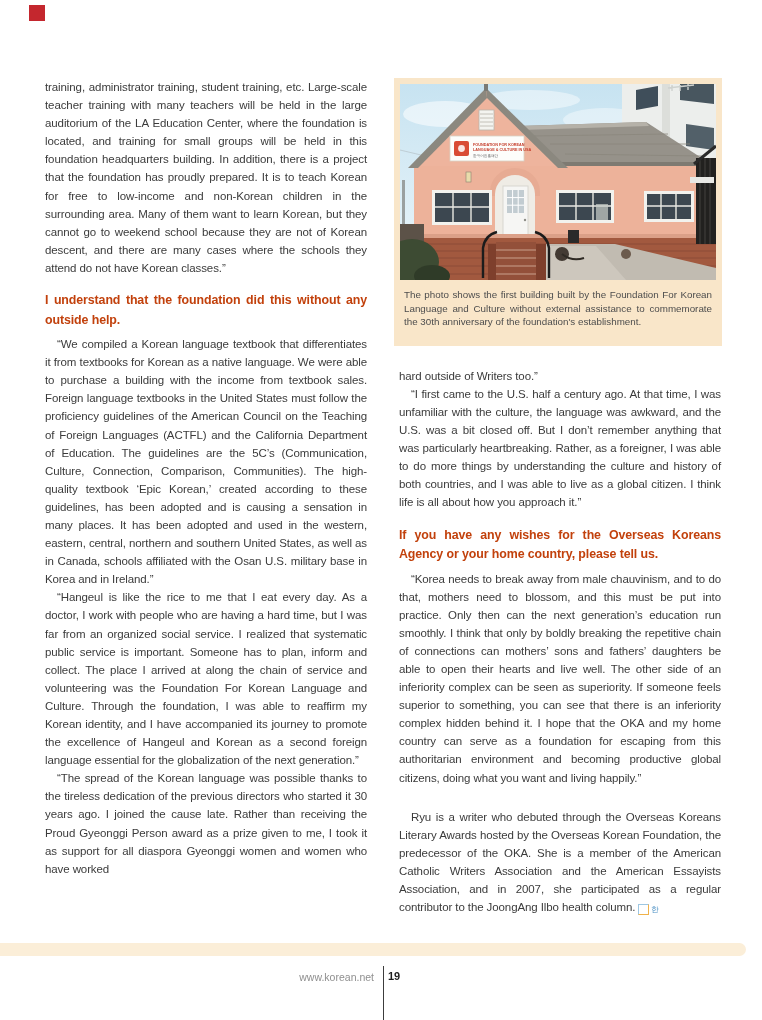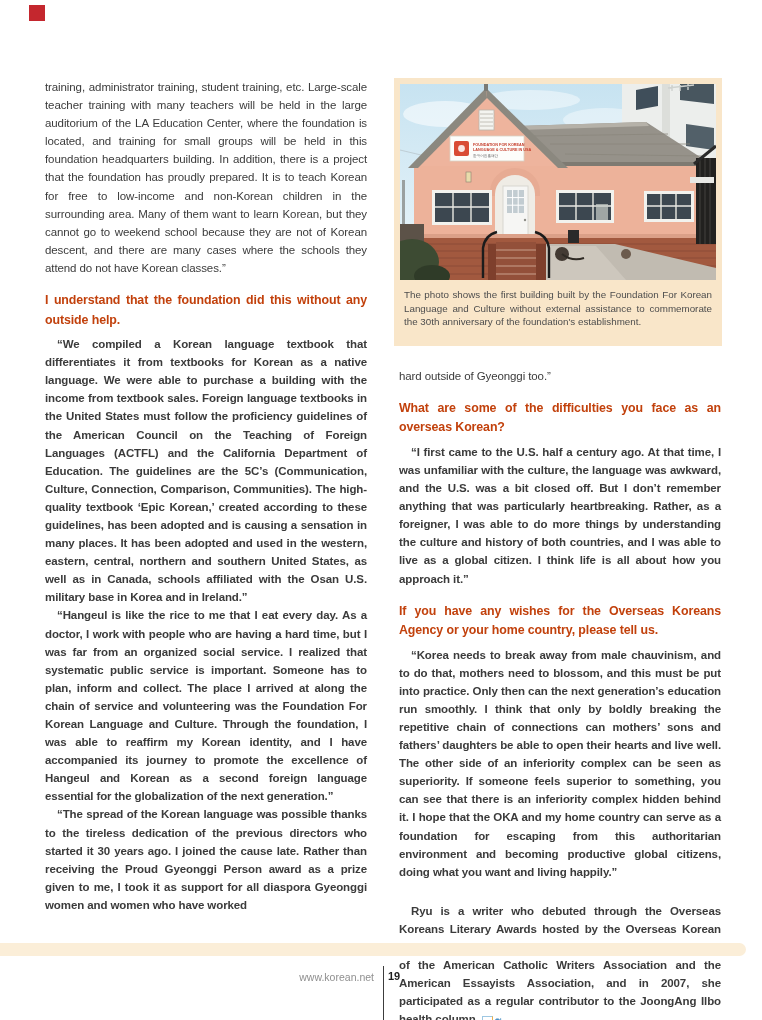--- a/index.html
+++ b/index.html
@@ -18,21 +18,21 @@
   .columns {
     position:absolute; left:45px; top:78px; width:676px;
     display:flex; gap:32px;
   }
   .col { width:322px; }
 
   .body-p {
     font-size:11.5px; line-height:18.1px; text-align:justify;
     letter-spacing:-0.1px; color:#3b3b3b;
   }
-  .indent { text-indent:12px;font-weight:bold; }
+  .indent { text-indent:12px; }
   .mt-gap  { margin-top:21px; }
 
   .q-head {
     color:#c2410c; font-weight:bold; font-size:12.4px; line-height:19.5px;
     text-align:justify; letter-spacing:-0.1px; margin-top:14px; margin-bottom:5px;
   }
 
   
   .photo-card {
     width:328px; margin-left:-5px; background:#f9e6c9; padding:6px 6px 0 6px;
@@ -186,22 +186,21 @@
           <ellipse cx="32" cy="192" rx="18" ry="11" fill="#2f3b28"></ellipse>
 
           <rect x="296" y="74" width="20" height="86" fill="#22211f"></rect>
           <path d="M300 74 v86 M305 74 v86 M310 74 v86" stroke="#3a3936" stroke-width="1.4"></path>
           <line x1="294" y1="80" x2="316" y2="62" stroke="#2a2a2a" stroke-width="3"></line>
           <rect x="290" y="93" width="24" height="6" fill="#e8e8e4"></rect>
         </svg>
         <figcaption class="photo-caption">The photo shows the first building built by the Foundation For Korean Language and Culture without external assistance to commemorate the 30th anniversary of the foundation's establishment.</figcaption>
       </figure>
 
-      <p class="body-p mt-gap">hard outside of Gyeonggi too.”</p>
-      <h3 class="q-head">What are some of the difficulties you face as an overseas Korean?</h3>
+      <p class="body-p mt-gap">hard outside of Writers too.”</p>
       <p class="body-p indent">“I first came to the U.S. half a century ago. At that time, I was unfamiliar with the culture, the language was awkward, and the U.S. was a bit closed off. But I don’t remember anything that was particularly heartbreaking. Rather, as a foreigner, I was able to do more things by understanding the culture and history of both countries, and I was able to live as a global citizen. I think life is all about how you approach it.”</p>
       <h3 class="q-head">If you have any wishes for the Overseas Koreans Agency or your home country, please tell us.</h3>
       <p class="body-p indent">“Korea needs to break away from male chauvinism, and to do that, mothers need to blossom, and this must be put into practice. Only then can the next generation’s education run smoothly. I think that only by boldly breaking the repetitive chain of connections can mothers’ sons and fathers’ daughters be able to open their hearts and live well. The other side of an inferiority complex can be seen as superiority. If someone feels superior to something, you can see that there is an inferiority complex hidden behind it. I hope that the OKA and my home country can serve as a foundation for escaping from this authoritarian environment and becoming productive global citizens, doing what you want and living happily.”</p>
       <p class="body-p indent mt-gap"><span>Ryu is a writer who debuted through the Overseas Koreans Literary Awards hosted by the Overseas Korean Foundation, the predecessor of the OKA. She is a member of the American Catholic Writers Association and the American Essayists Association, and in 2007, she participated as a regular contributor to the JoongAng Ilbo health column.</span><span class="end-mark">한</span></p>
 
     </div>
   </div>
 
   <div class="footer-bar"></div>
   <div class="footer-url">www.korean.net</div>

